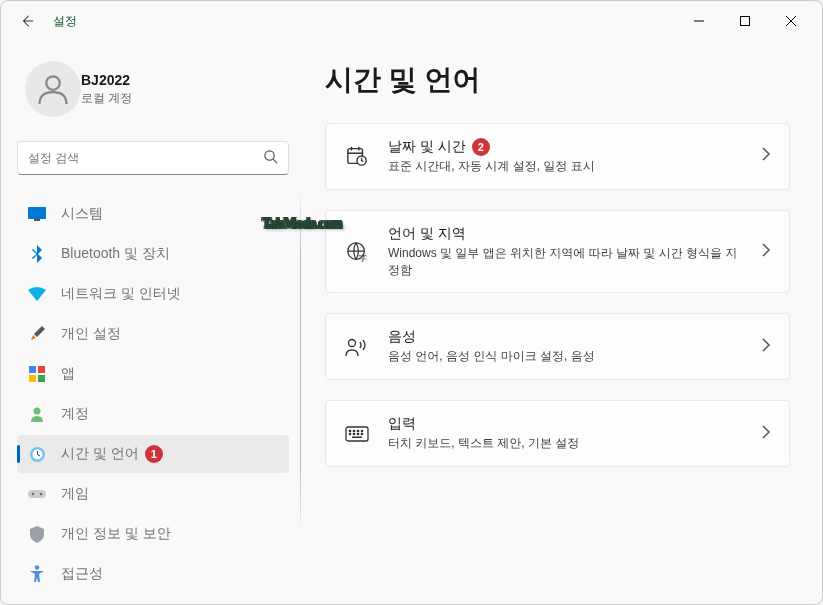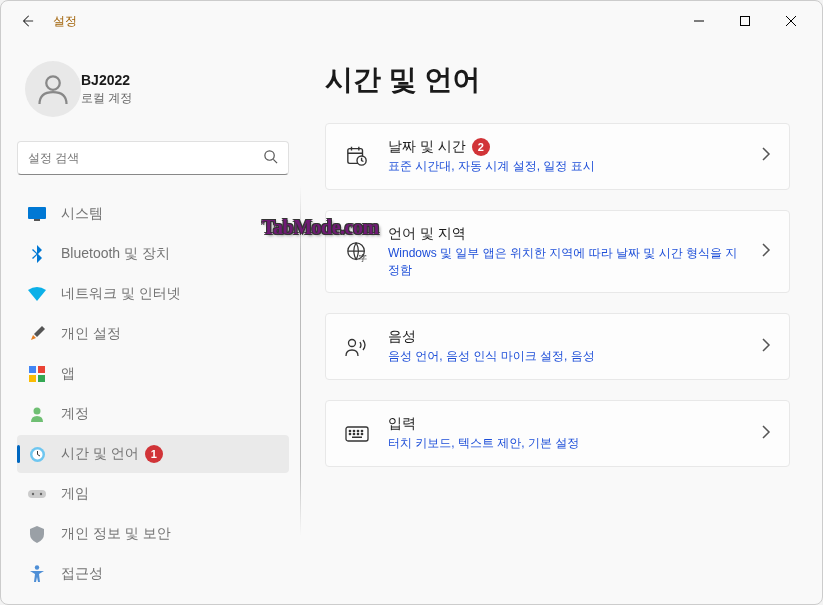--- a/index.html
+++ b/index.html
@@ -2,21 +2,21 @@
 <html><head>
   <meta charset="utf-8">
   <style>
     * { margin: 0; padding: 0; box-sizing: border-box; font-family: "Segoe UI", "Malgun Gothic", sans-serif; }
     body { background: #f3f3f3; width: 823px; height: 605px; overflow: hidden; position: relative; }
     
     .window { background: #f9f9f9; width: 823px; height: 605px; border: 1px solid #cccccc; border-radius: 8px; display: flex; flex-direction: column; }
     
     .titlebar { height: 40px; display: flex; align-items: center; padding: 0 8px; }
     .back-btn { width: 36px; height: 36px; display: flex; align-items: center; justify-content: center; border-radius: 4px; cursor: pointer; }
-    .app-title { margin-left: 8px; font-size: 12px; color: #a16207; }
+    .app-title { margin-left: 8px; font-size: 12px; color: #14532d; }
     .win-controls { margin-left: auto; display: flex; }
     .win-btn { width: 46px; height: 32px; display: flex; align-items: center; justify-content: center; cursor: pointer; }
 
     .body-area { flex: 1; display: flex; overflow: hidden; }
     
     .sidebar { width: 300px; padding: 0 12px 0 16px; display: flex; flex-direction: column; position: relative; }
     .sidebar-divider { position: absolute; right: 0; top: 145px; width: 1px; height: 350px; background: linear-gradient(to bottom, transparent, #bbb 20%, #bbb 80%, transparent); }
     
     .user-block { display: flex; align-items: center; padding: 20px 8px 24px 8px; }
     .avatar { width: 56px; height: 56px; border-radius: 50%; background: #e8e8e8; display: flex; align-items: center; justify-content: center; }
@@ -38,24 +38,24 @@
 
     .main { flex: 1; padding: 20px 32px 0 24px; overflow-y: auto; }
     .page-title { font-size: 28px; font-weight: 600; color: #1a1a1a; margin-bottom: 24px; }
     
     .card-list { display: flex; flex-direction: column; gap: 20px; }
     .card { background: #fdfdfd; border: 1px solid #e8e8e8; border-radius: 4px; padding: 14px 18px; display: flex; align-items: center; cursor: pointer; }
     .card-icon { width: 26px; display: flex; align-items: center; justify-content: center; margin-right: 18px; color: #333; }
     .card-body { flex: 1; }
     .card-title-row { display: flex; align-items: center; }
     .card-title { font-size: 14px; color: #1a1a1a; }
-    .card-desc { font-size: 12px; color: #1d4ed8; margin-top: 2px; line-height: 1.4; }
+    .card-desc { font-size: 12px; color: #404040; margin-top: 2px; line-height: 1.4; }
     .chevron { color: #666; margin-left: 12px; }
     
-    .watermark { position: absolute; top: 216px; left: 262px; font-family: Georgia, serif; font-size: 20px; font-weight: bold; color: #701a75; text-shadow: -1px -1px 0 #333, 1px -1px 0 #333, -1px 1px 0 #333, 1px 1px 0 #333, 2px 2px 3px rgba(0,0,0,0.4); letter-spacing: -0.5px; pointer-events: none; }
+    .watermark { position: absolute; top: 216px; left: 262px; font-family: Georgia, serif; font-size: 14px; font-weight: bold; color: #14532d; text-shadow: -1px -1px 0 #333, 1px -1px 0 #333, -1px 1px 0 #333, 1px 1px 0 #333, 2px 2px 3px rgba(0,0,0,0.4); letter-spacing: -0.5px; pointer-events: none; }
   </style>
 </head>
 <body>
 
 <div class="window">
   <div class="titlebar">
     <div class="back-btn">
       <svg width="14" height="14" viewBox="0 0 16 16">
           <path fill="none" stroke="#333" stroke-width="1.2" d="M10 2 L4 8 L10 14 M4 8 H15"></path>
         </svg>

